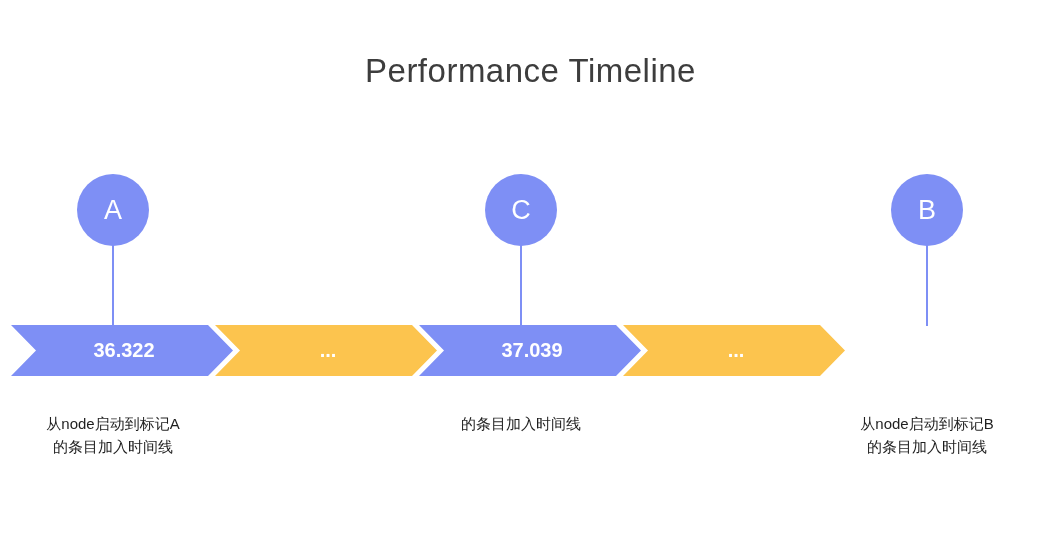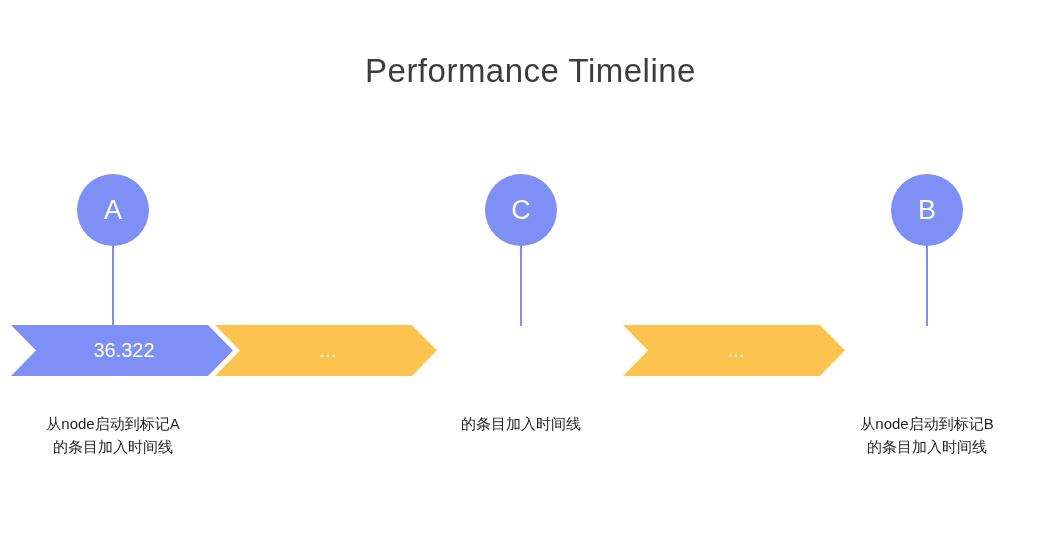--- a/index.html
+++ b/index.html
@@ -55,21 +55,21 @@
   .segment{
     position:absolute;
     top:325px;
     width:222px;
     height:51px;
     display:flex;
     align-items:center;
     justify-content:center;
     color:var(--segment-text);
     font-size:20px;
-    font-weight:400;
+    font-weight:700;
     clip-path:polygon(0% 0%, calc(100% - 25px) 0%, 100% 50%, calc(100% - 25px) 100%, 0% 100%, 25px 50%);
   }
   .segment.value{background:var(--blue);}
   .segment.gap{background:var(--yellow);}
   .segment span{transform:translateX(2px);}
   .caption{
     position:absolute;
     top:412px;
     width:230px;
     text-align:center;
@@ -98,20 +98,23 @@
   <div class="marker-stem" style="left:101px;"></div>
   <div class="marker-stem" style="left:509px;"></div>
   <div class="marker-stem" style="left:915px;"></div>
 
   <div class="segment value" style="left:0px;">
     <span>36.322</span>
   </div>
   <div class="segment gap" style="left:204px;">
     <span>...</span>
   </div>
+  <div class="segment value" style="left:408px;">
+    <span>37.039</span>
+  </div>
   <div class="segment gap" style="left:612px;">
     <span>...</span>
   </div>
 
   <div class="caption" style="left:-13px;">
     <div>从node启动到标记A</div>
     <div>的条目加入时间线</div>
   </div>
   <div class="caption" style="left:395px;">
     <div>的条目加入时间线</div>

